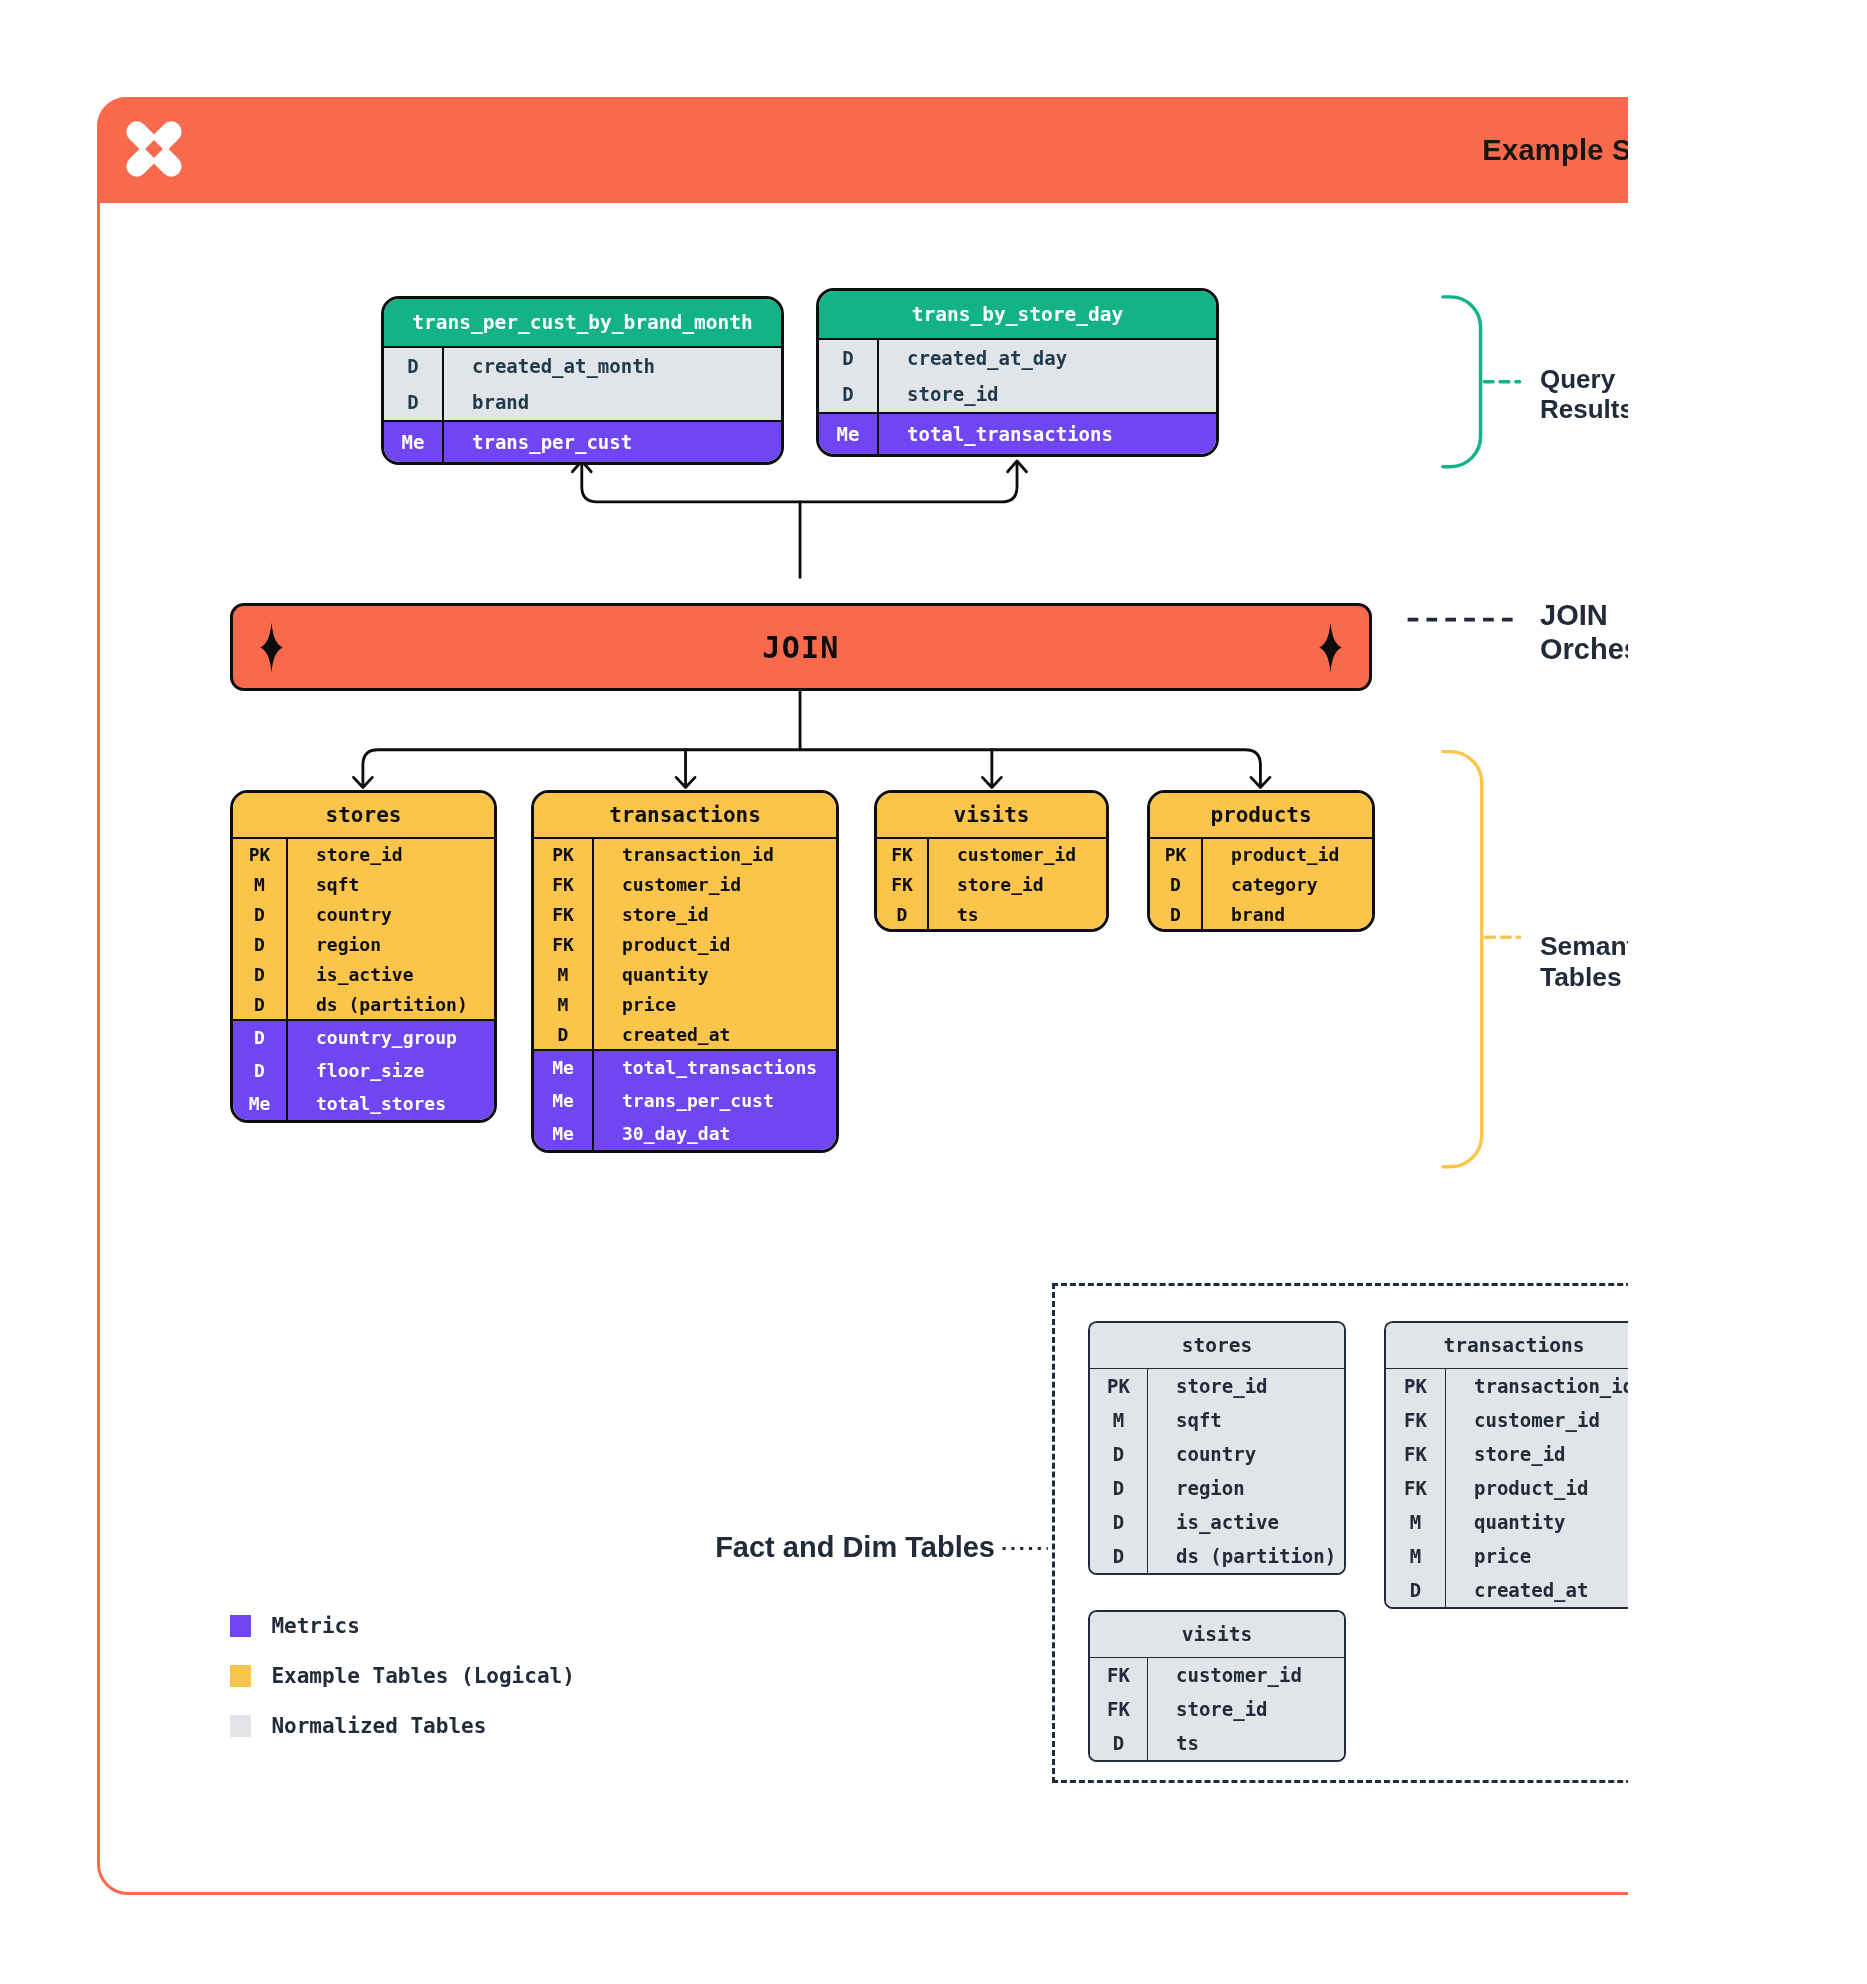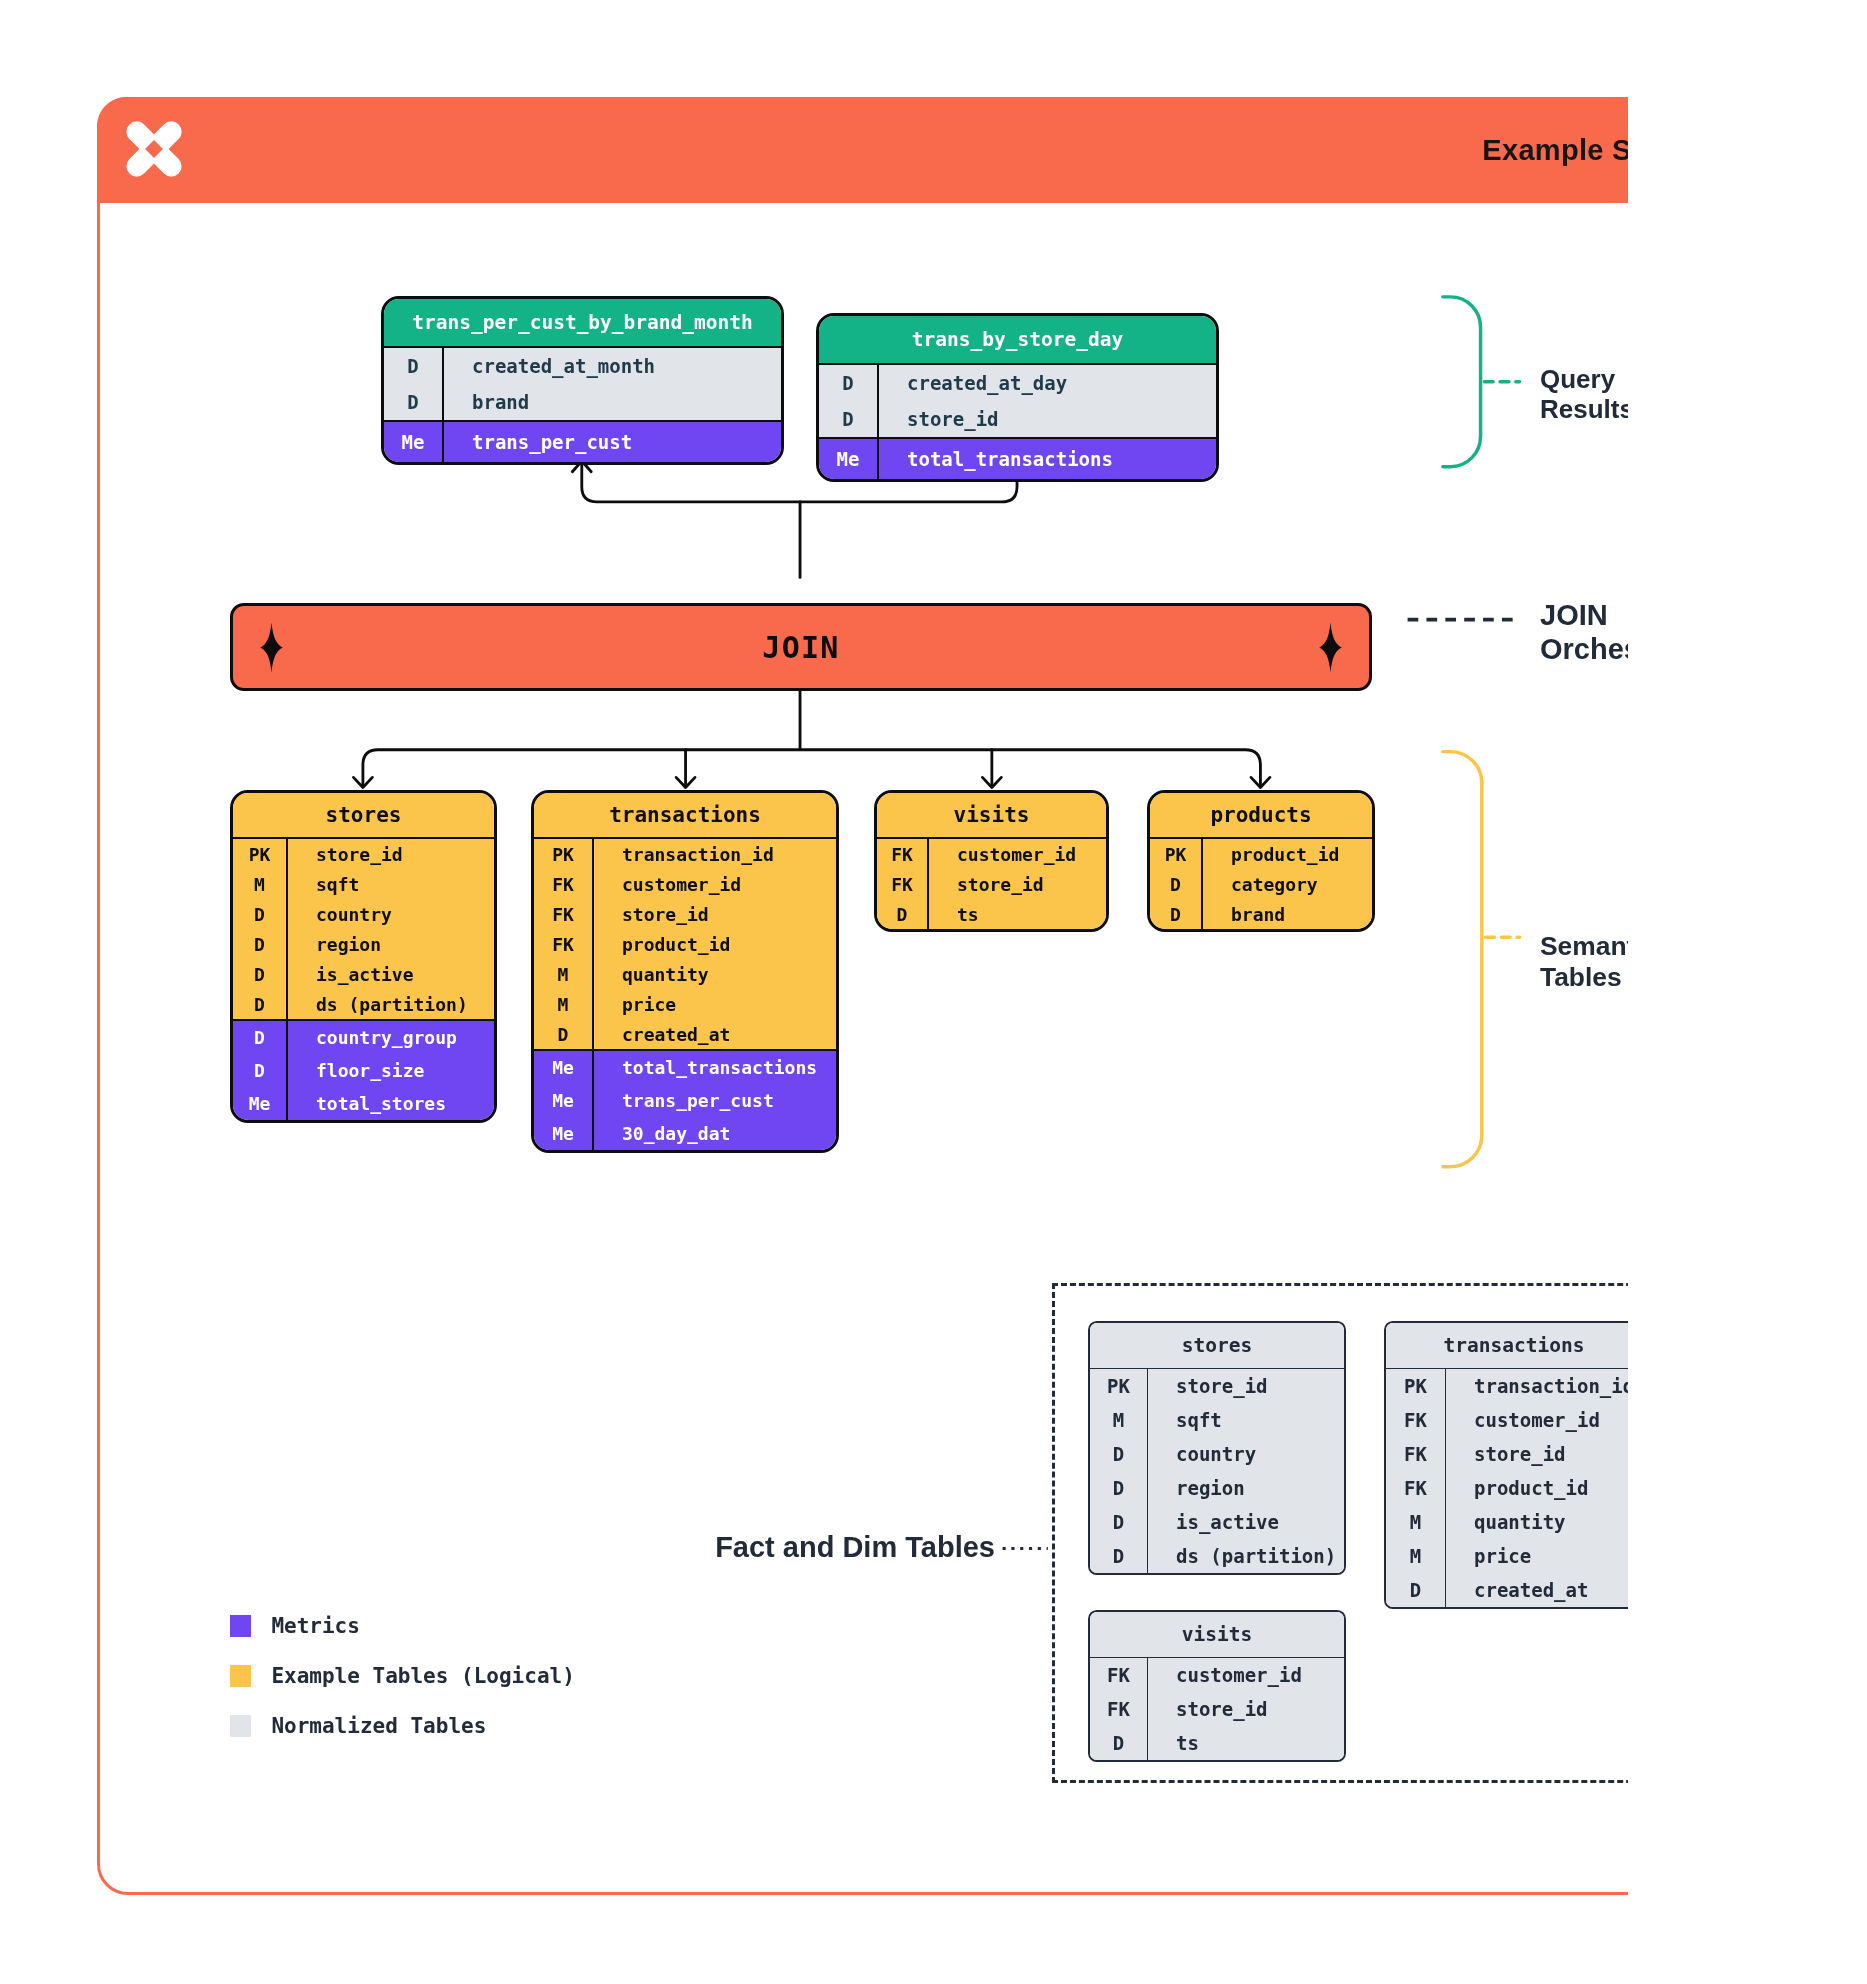--- a/index.html
+++ b/index.html
@@ -142,21 +142,21 @@
           <span class="t-name">brand</span>
         </div>
       </div>
       <div class="t-sec metrics">
         <div class="t-row">
           <span class="t-key">Me</span>
           <span class="t-name">trans_per_cust</span>
         </div>
       </div>
     </div>
-  <div class="tbl result" style="left:816px;top:313px;width:403px;--keyw:60px">
+  <div class="tbl result" style="left:816px;top:288px;width:403px;--keyw:60px">
       <div class="t-head">trans_by_store_day</div>
       <div class="t-sec base">
         <div class="t-row">
           <span class="t-key">D</span>
           <span class="t-name">created_at_day</span>
         </div>
         <div class="t-row">
           <span class="t-key">D</span>
           <span class="t-name">store_id</span>
         </div>

